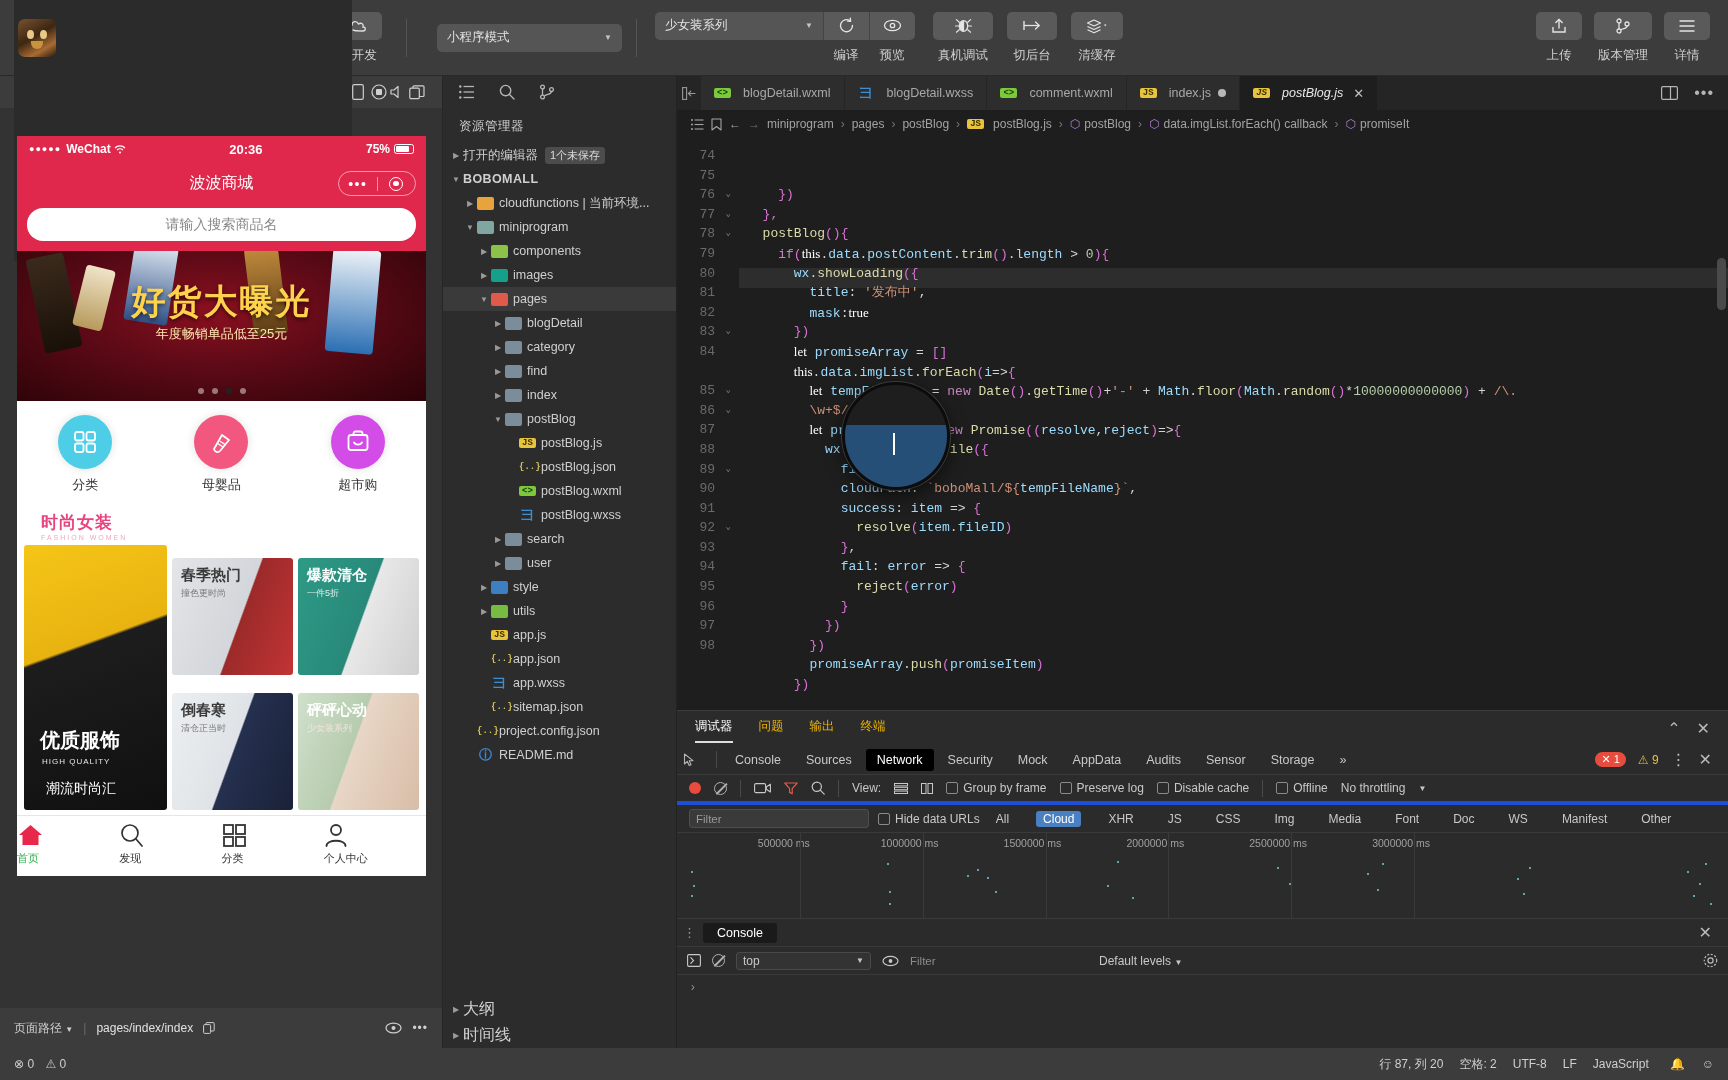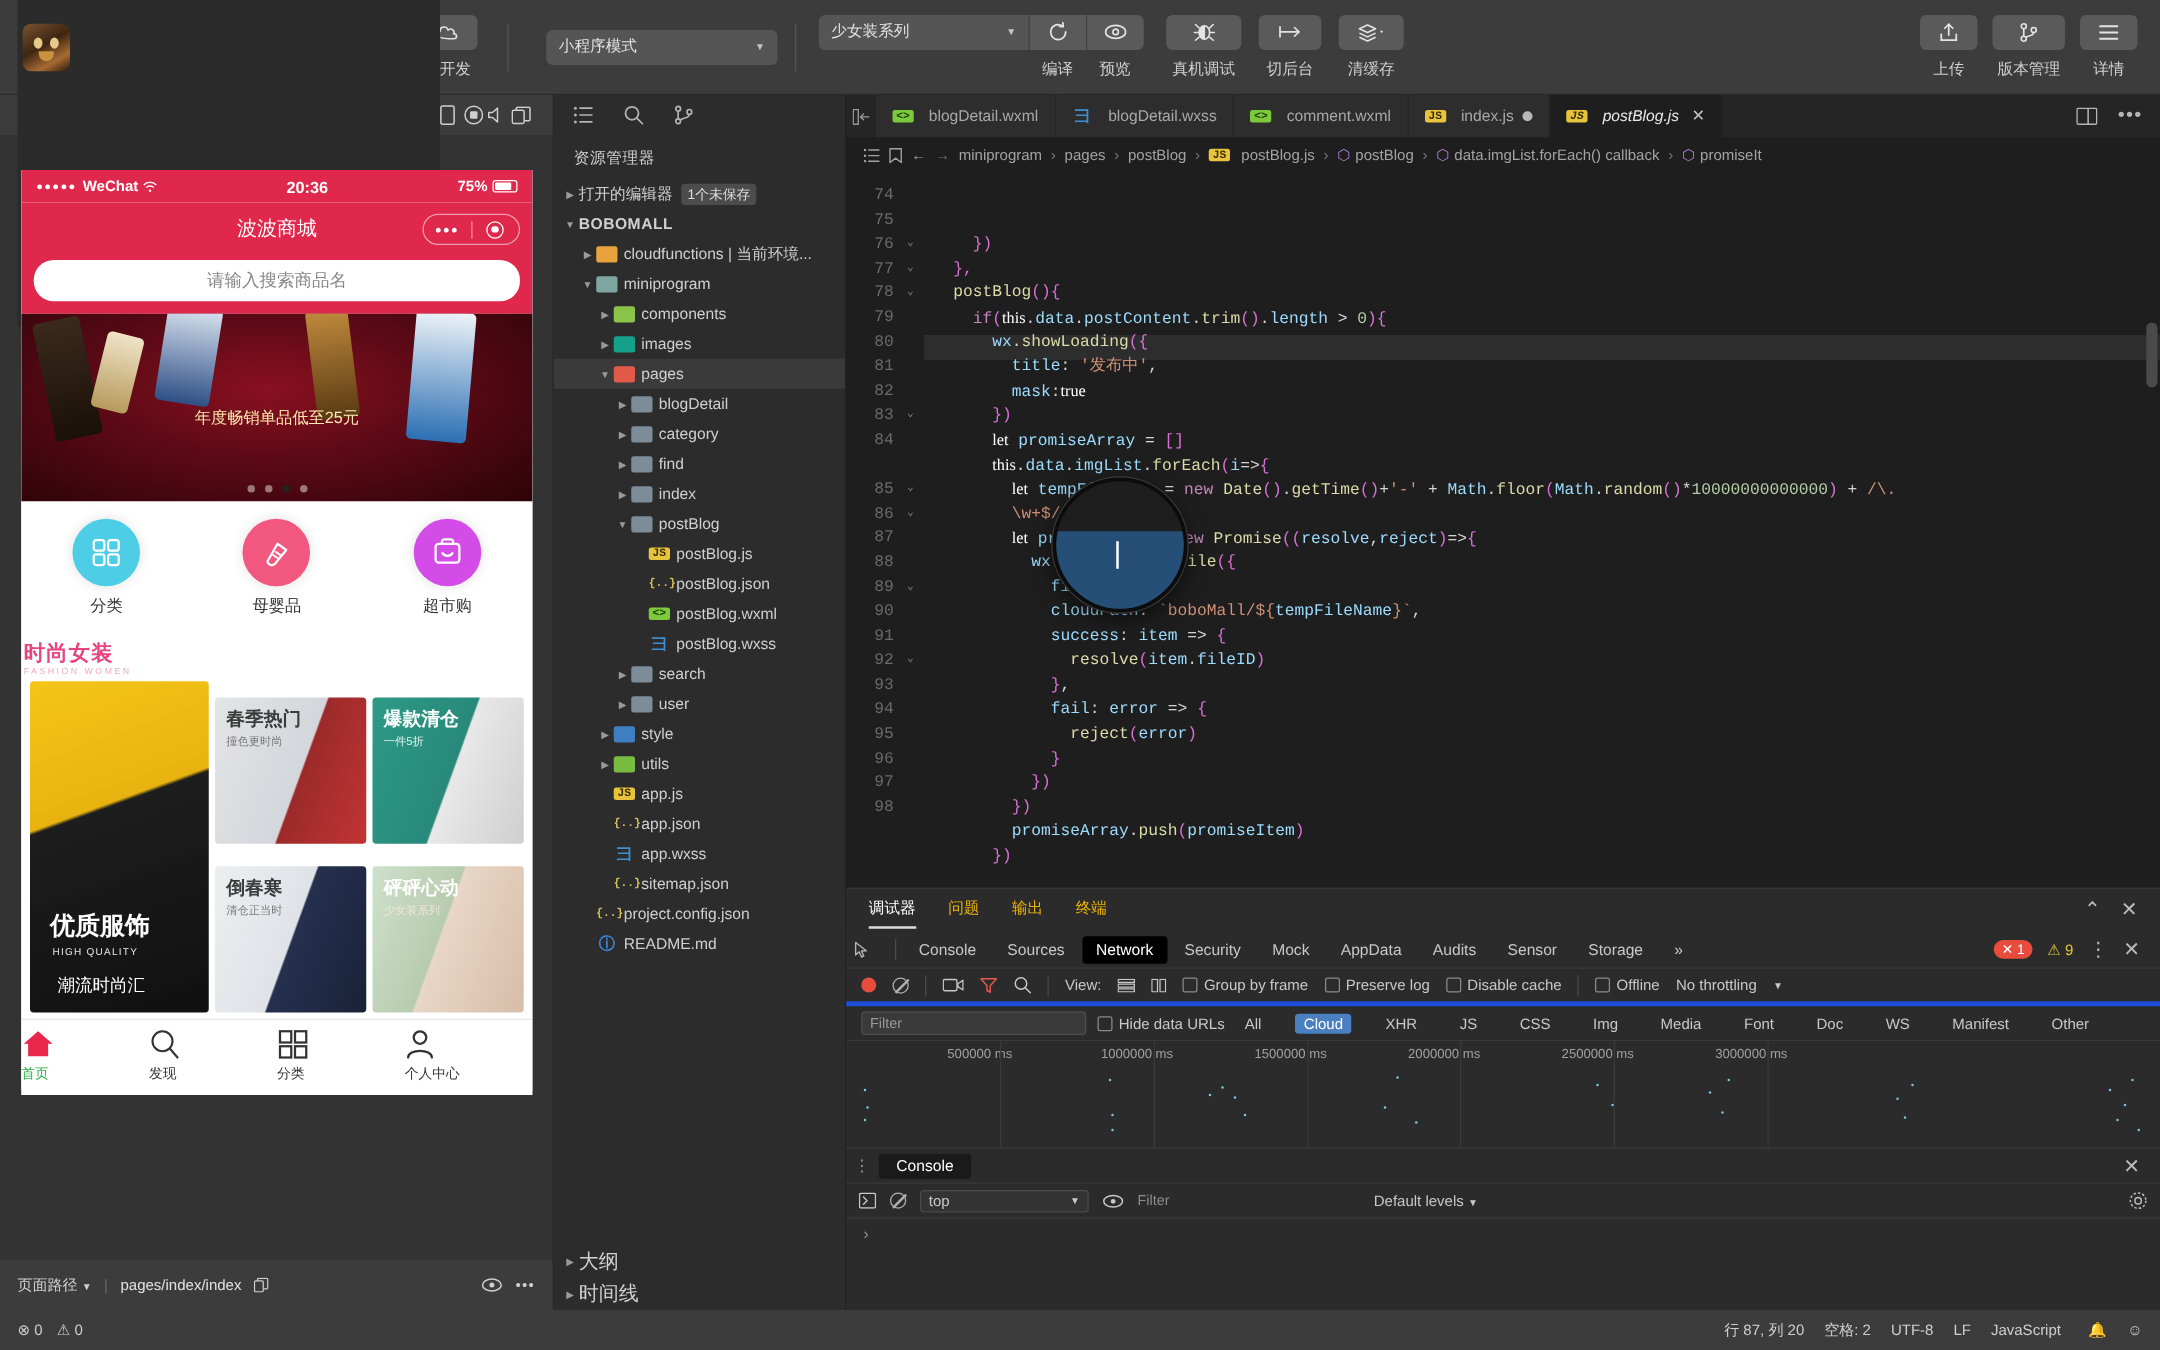--- a/index.html
+++ b/index.html
@@ -83,21 +83,21 @@
   .bt4{left:312px;top:-2px;width:48px;height:104px;background:linear-gradient(180deg,#eef3f8,#2b6fb3);transform:rotate(5deg);}
   .bt5{left:62px;top:16px;width:30px;height:62px;background:linear-gradient(180deg,#f0e3c8,#b79a5c);transform:rotate(14deg);}
   .dotsrow { position:absolute; bottom:7px; left:0; right:0; display:flex; justify-content:center; gap:8px; }
   .dotsrow i { width:6px; height:6px; border-radius:50%; background:rgba(255,255,255,.45); }
   .dotsrow i.on { background:#222; }
   .cats { display:flex; padding:14px 0 10px; background:#fff; }
   .cat { flex:1; display:flex; flex-direction:column; align-items:center; cursor:pointer; }
   .cat .cc { width:54px; height:54px; border-radius:50%; display:flex; align-items:center; justify-content:center;
              box-shadow:0 0 10px rgba(0,0,0,.12); }
   .cat .cl { font-size:13px; color:#333; margin-top:7px; }
-  .fw { padding:7px 2px 4px; background:#fff; }
+  .fw { padding:7px 24px 4px; background:#fff; }
   .fw .z { color:#e8447f; font-size:17px; font-weight:bold; letter-spacing:1px; }
   .fw .e { color:#f0a8c4; font-size:7px; letter-spacing:2px; }
   .grid { display:flex; gap:5px; padding:0 7px 5px; background:#fff; height:270px; }
   .gleft { width:143px; position:relative; border-radius:3px; overflow:hidden;
      background:linear-gradient(160deg,#f5c518 0%,#e8b310 38%,#1d1d1d 39%,#101010 100%); }
   .gleft .t1{position:absolute;left:16px;bottom:56px;color:#fff;font-size:20px;font-weight:bold;}
   .gleft .t2{position:absolute;left:18px;bottom:44px;color:#e6e6e6;font-size:8px;letter-spacing:1px;}
   .gleft .t3{position:absolute;left:22px;bottom:12px;color:#fff;font-size:14px;}
   .gright { flex:1; display:flex; flex-direction:column; gap:5px; }
   .grow { flex:1; display:flex; gap:5px; }
@@ -460,20 +460,21 @@
             <span>请输入搜索商品名</span>
           </div>
         </div>
 
         <div class="banner">
           <span class="bt1"></span>
             <span class="bt5"></span>
             <span class="bt2"></span>
             <span class="bt3"></span>
             <span class="bt4"></span>
+          <div class="bt">好货大曝光</div>
           <div class="bs">年度畅销单品低至25元</div>
           <div class="dotsrow">
               <i></i>
               <i></i>
               <i class="on"></i>
               <i></i>
             </div>
         </div>
 
         <div class="cats">

